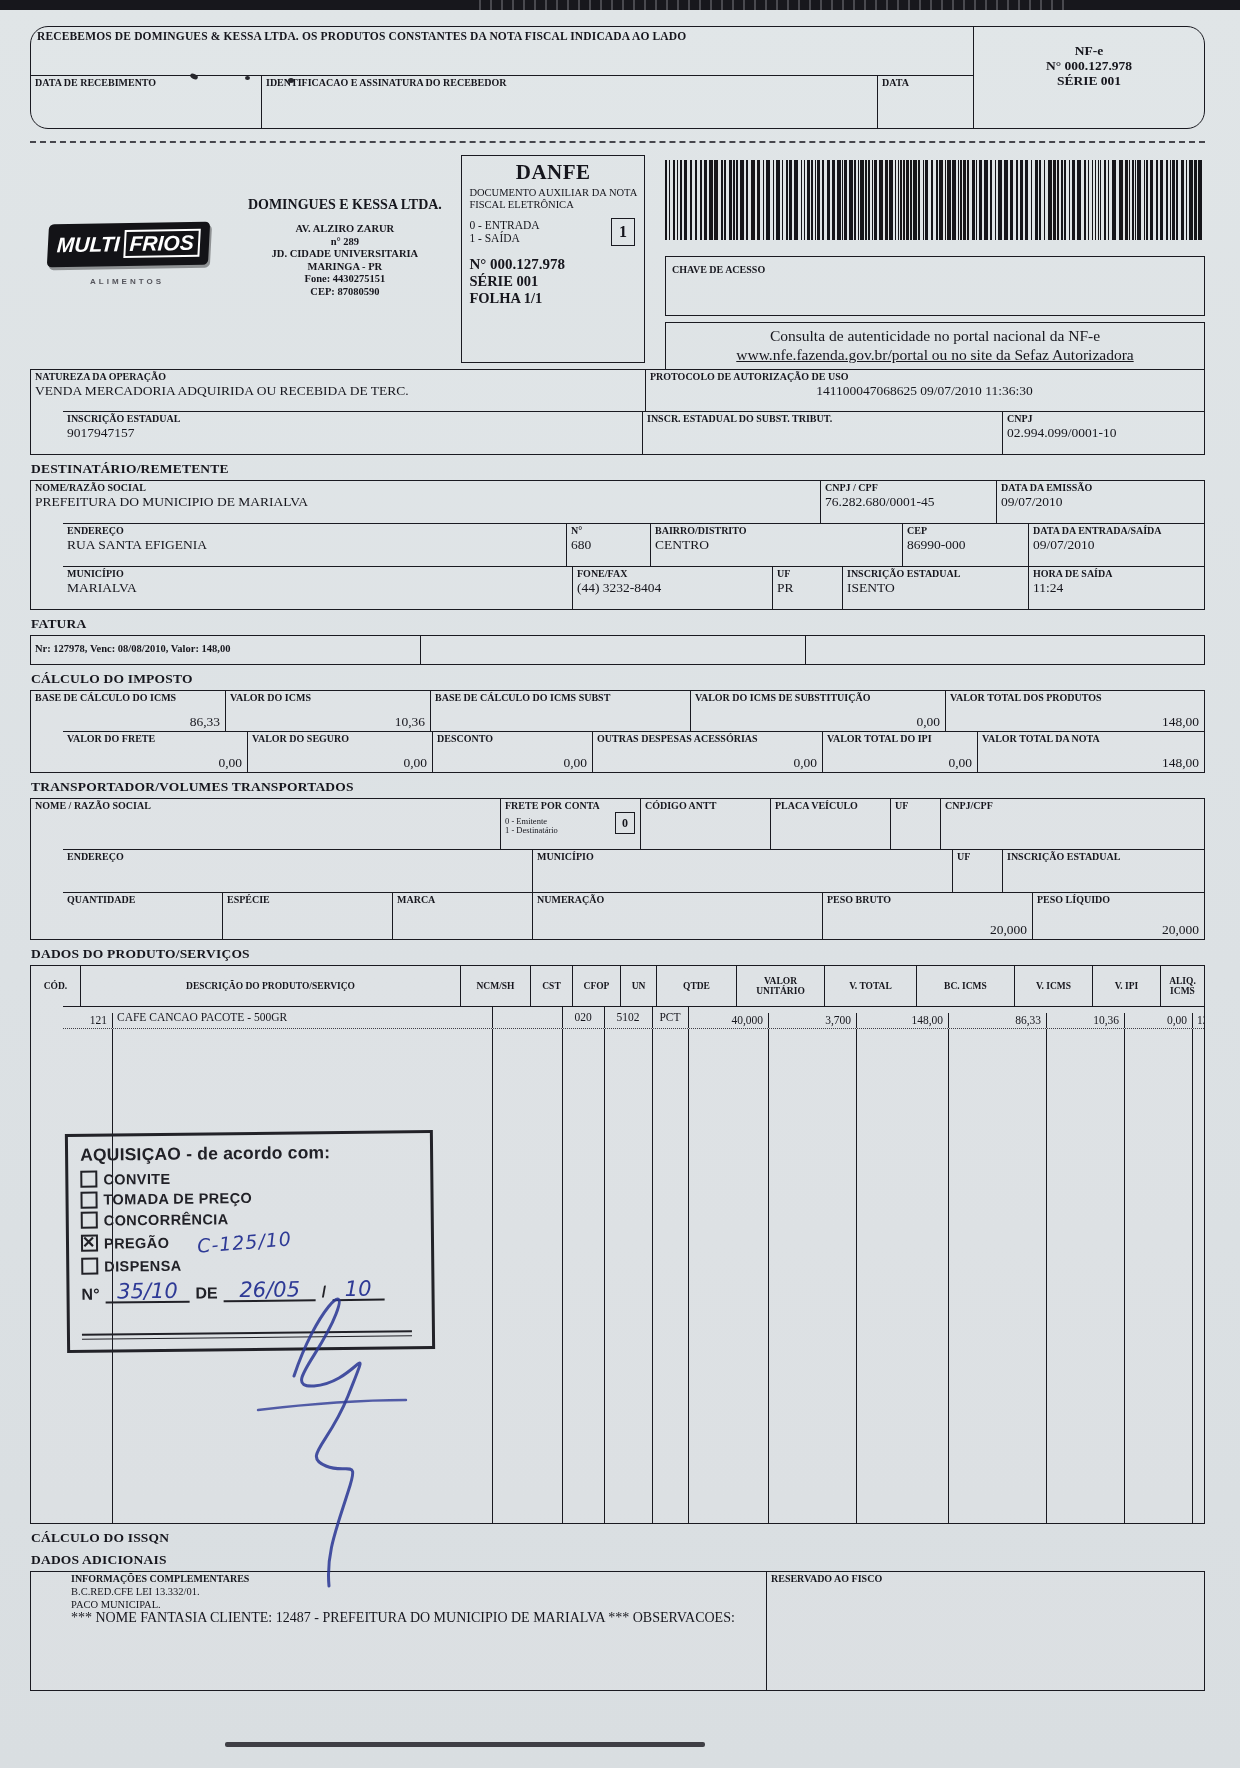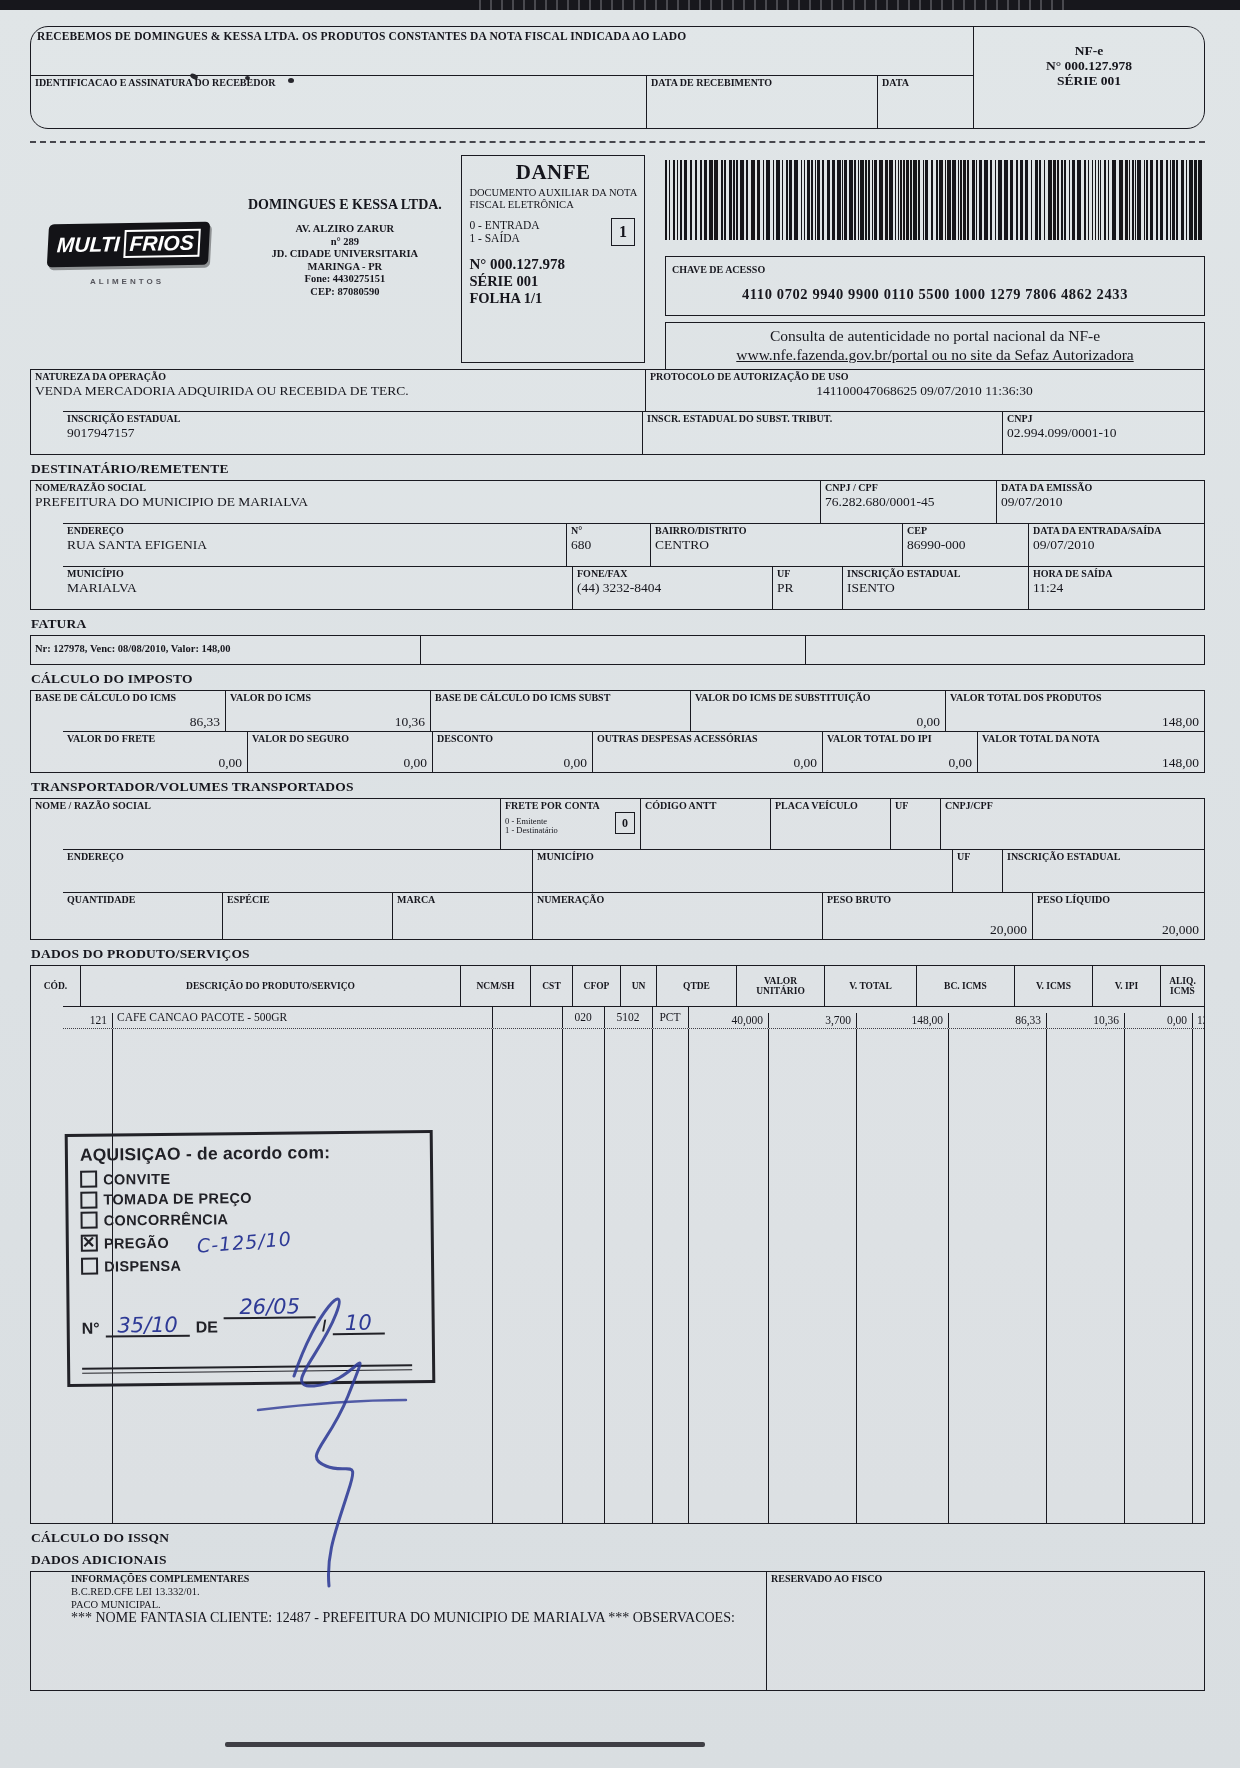--- a/index.html
+++ b/index.html
@@ -75,46 +75,46 @@
     font-family:"Liberation Sans",sans-serif;color:#212127;}
   .stamp-title{font-size:17.5px;font-weight:bold;letter-spacing:.2px;margin-bottom:5px;white-space:nowrap;}
   .stamp-line{display:flex;align-items:center;font-size:14.5px;font-weight:bold;margin:3.5px 0;letter-spacing:.4px;}
   .cb{width:13px;height:13px;border:2.2px solid #212127;margin-right:6px;flex:none;position:relative;}
   .cb.checked::before{content:"✕";position:absolute;left:-1px;top:-4px;font-size:16px;font-weight:bold;}
   .hw{font-family:"DejaVu Sans",sans-serif;font-style:italic;color:#2e3a96;}
   .stamp-anno{font-size:19px;margin-left:28px;transform:rotate(-4deg);font-weight:normal;letter-spacing:1px;}
   .stamp-numline{display:flex;align-items:flex-end;font-size:16px;font-weight:bold;margin-top:8px;}
   .slot{border-bottom:2.2px solid #212127;text-align:center;font-size:21px;line-height:19px;font-weight:normal;}
   .slot.s1{width:84px;margin:0 6px;}
-  .slot.s2{width:92px;margin:17px 6px;font-style:italic;}
+  .slot.s2{width:92px;margin:0 6px;font-style:italic;}
   .slot.s3{width:52px;margin:0 6px;}
   .stamp-signline{margin-top:30px;margin-bottom:2px;width:97%;
     border-top:2.6px solid #212127;border-bottom:1.6px solid #212127;height:3px;}
   .ink{position:absolute;background:#26262c;border-radius:50%;}
   .scanline{position:absolute;left:225px;top:1742px;width:480px;height:5px;background:#232329;border-radius:2px;opacity:.85;}
   .dashes{border-top:2.2px dashed #46464c;margin-top:12px;width:1175px;}
   svg.sig{position:absolute;left:168px;top:1232px;pointer-events:none;}
 </style>
 </head>
 <body>
 
 <div class="topstrip"></div>
 <div class="topstrip-ticks"></div>
 
 <div class="form">
 
   <div class="box canhoto">
     <div class="canhoto-left">
       <div class="recibo-cell">RECEBEMOS DE DOMINGUES &amp; KESSA LTDA. OS PRODUTOS CONSTANTES DA NOTA FISCAL INDICADA AO LADO</div>
       <div class="canhoto-r2">
+        <div class="cell" style="width:231px;">
+          <span class="lbl">DATA DE RECEBIMENTO</span>
+        </div>
         <div class="cell" style="width:616px;">
           <span class="lbl">IDENTIFICACAO E ASSINATURA DO RECEBEDOR</span>
-        </div>
-        <div class="cell" style="width:231px;">
-          <span class="lbl">DATA DE RECEBIMENTO</span>
         </div>
         <div class="cell">
           <span class="lbl">DATA</span>
         </div>
       </div>
     </div>
     <div class="nfe-cell">
       <div>NF-e</div>
       <div>N° 000.127.978</div>
       <div>SÉRIE 001</div>
@@ -278,21 +278,20 @@
             <rect x="511" y="0" width="2" height="80" fill="#15151a"></rect>
             <rect x="516" y="0" width="3" height="80" fill="#15151a"></rect>
             <rect x="521" y="0" width="1" height="80" fill="#15151a"></rect>
             <rect x="524" y="0" width="4" height="80" fill="#15151a"></rect>
             <rect x="529" y="0" width="3" height="80" fill="#15151a"></rect>
             <rect x="533" y="0" width="4" height="80" fill="#15151a"></rect>
           </svg>
       </div>
       <div class="chave-box">
         <span class="lbl">CHAVE DE ACESSO</span>
-        <div class="chave-val">4110 0702 9940 9900 0110 5500 1000 1279 7806 4862 2433</div>
       </div>
       <div class="consulta-box">
         <div class="consulta-l1">Consulta de autenticidade no portal nacional da NF-e</div>
         <div class="consulta-l2">www.nfe.fazenda.gov.br/portal ou no site da Sefaz Autorizadora</div>
       </div>
     </div>
   </div>
 
   <div class="box" style="margin-top:6px;">
     <div class="hrow" style="height:41px;">

